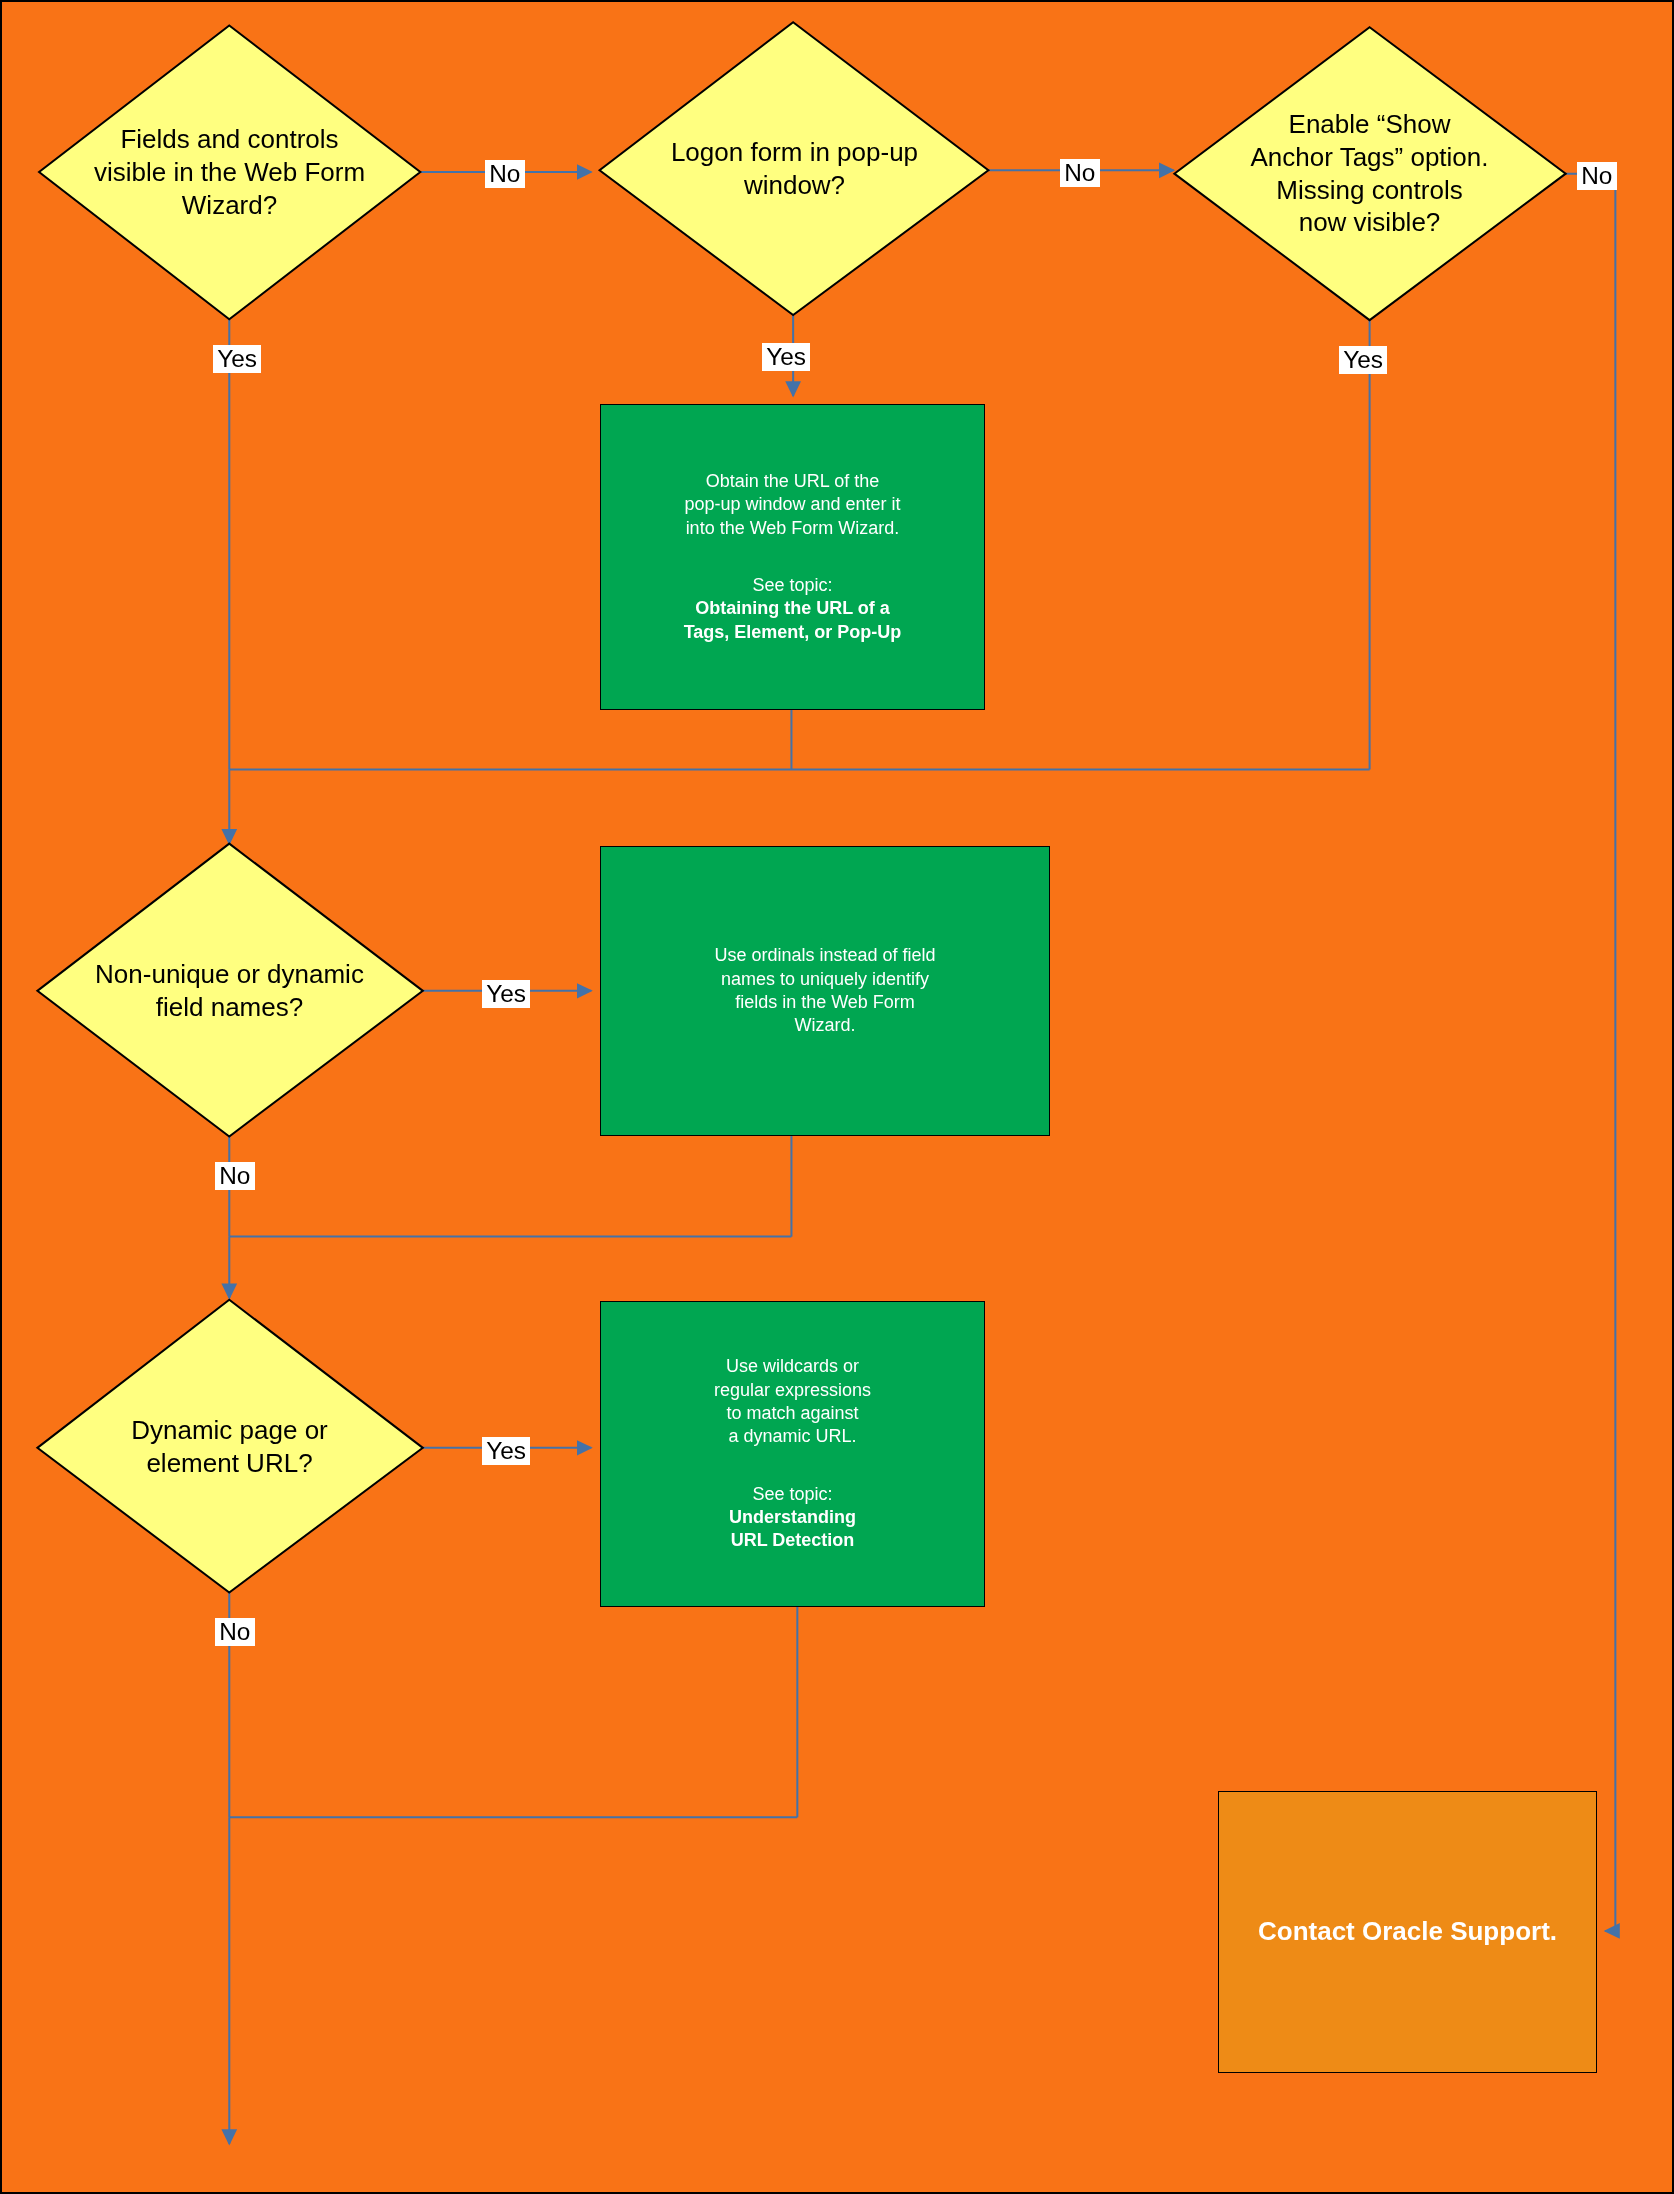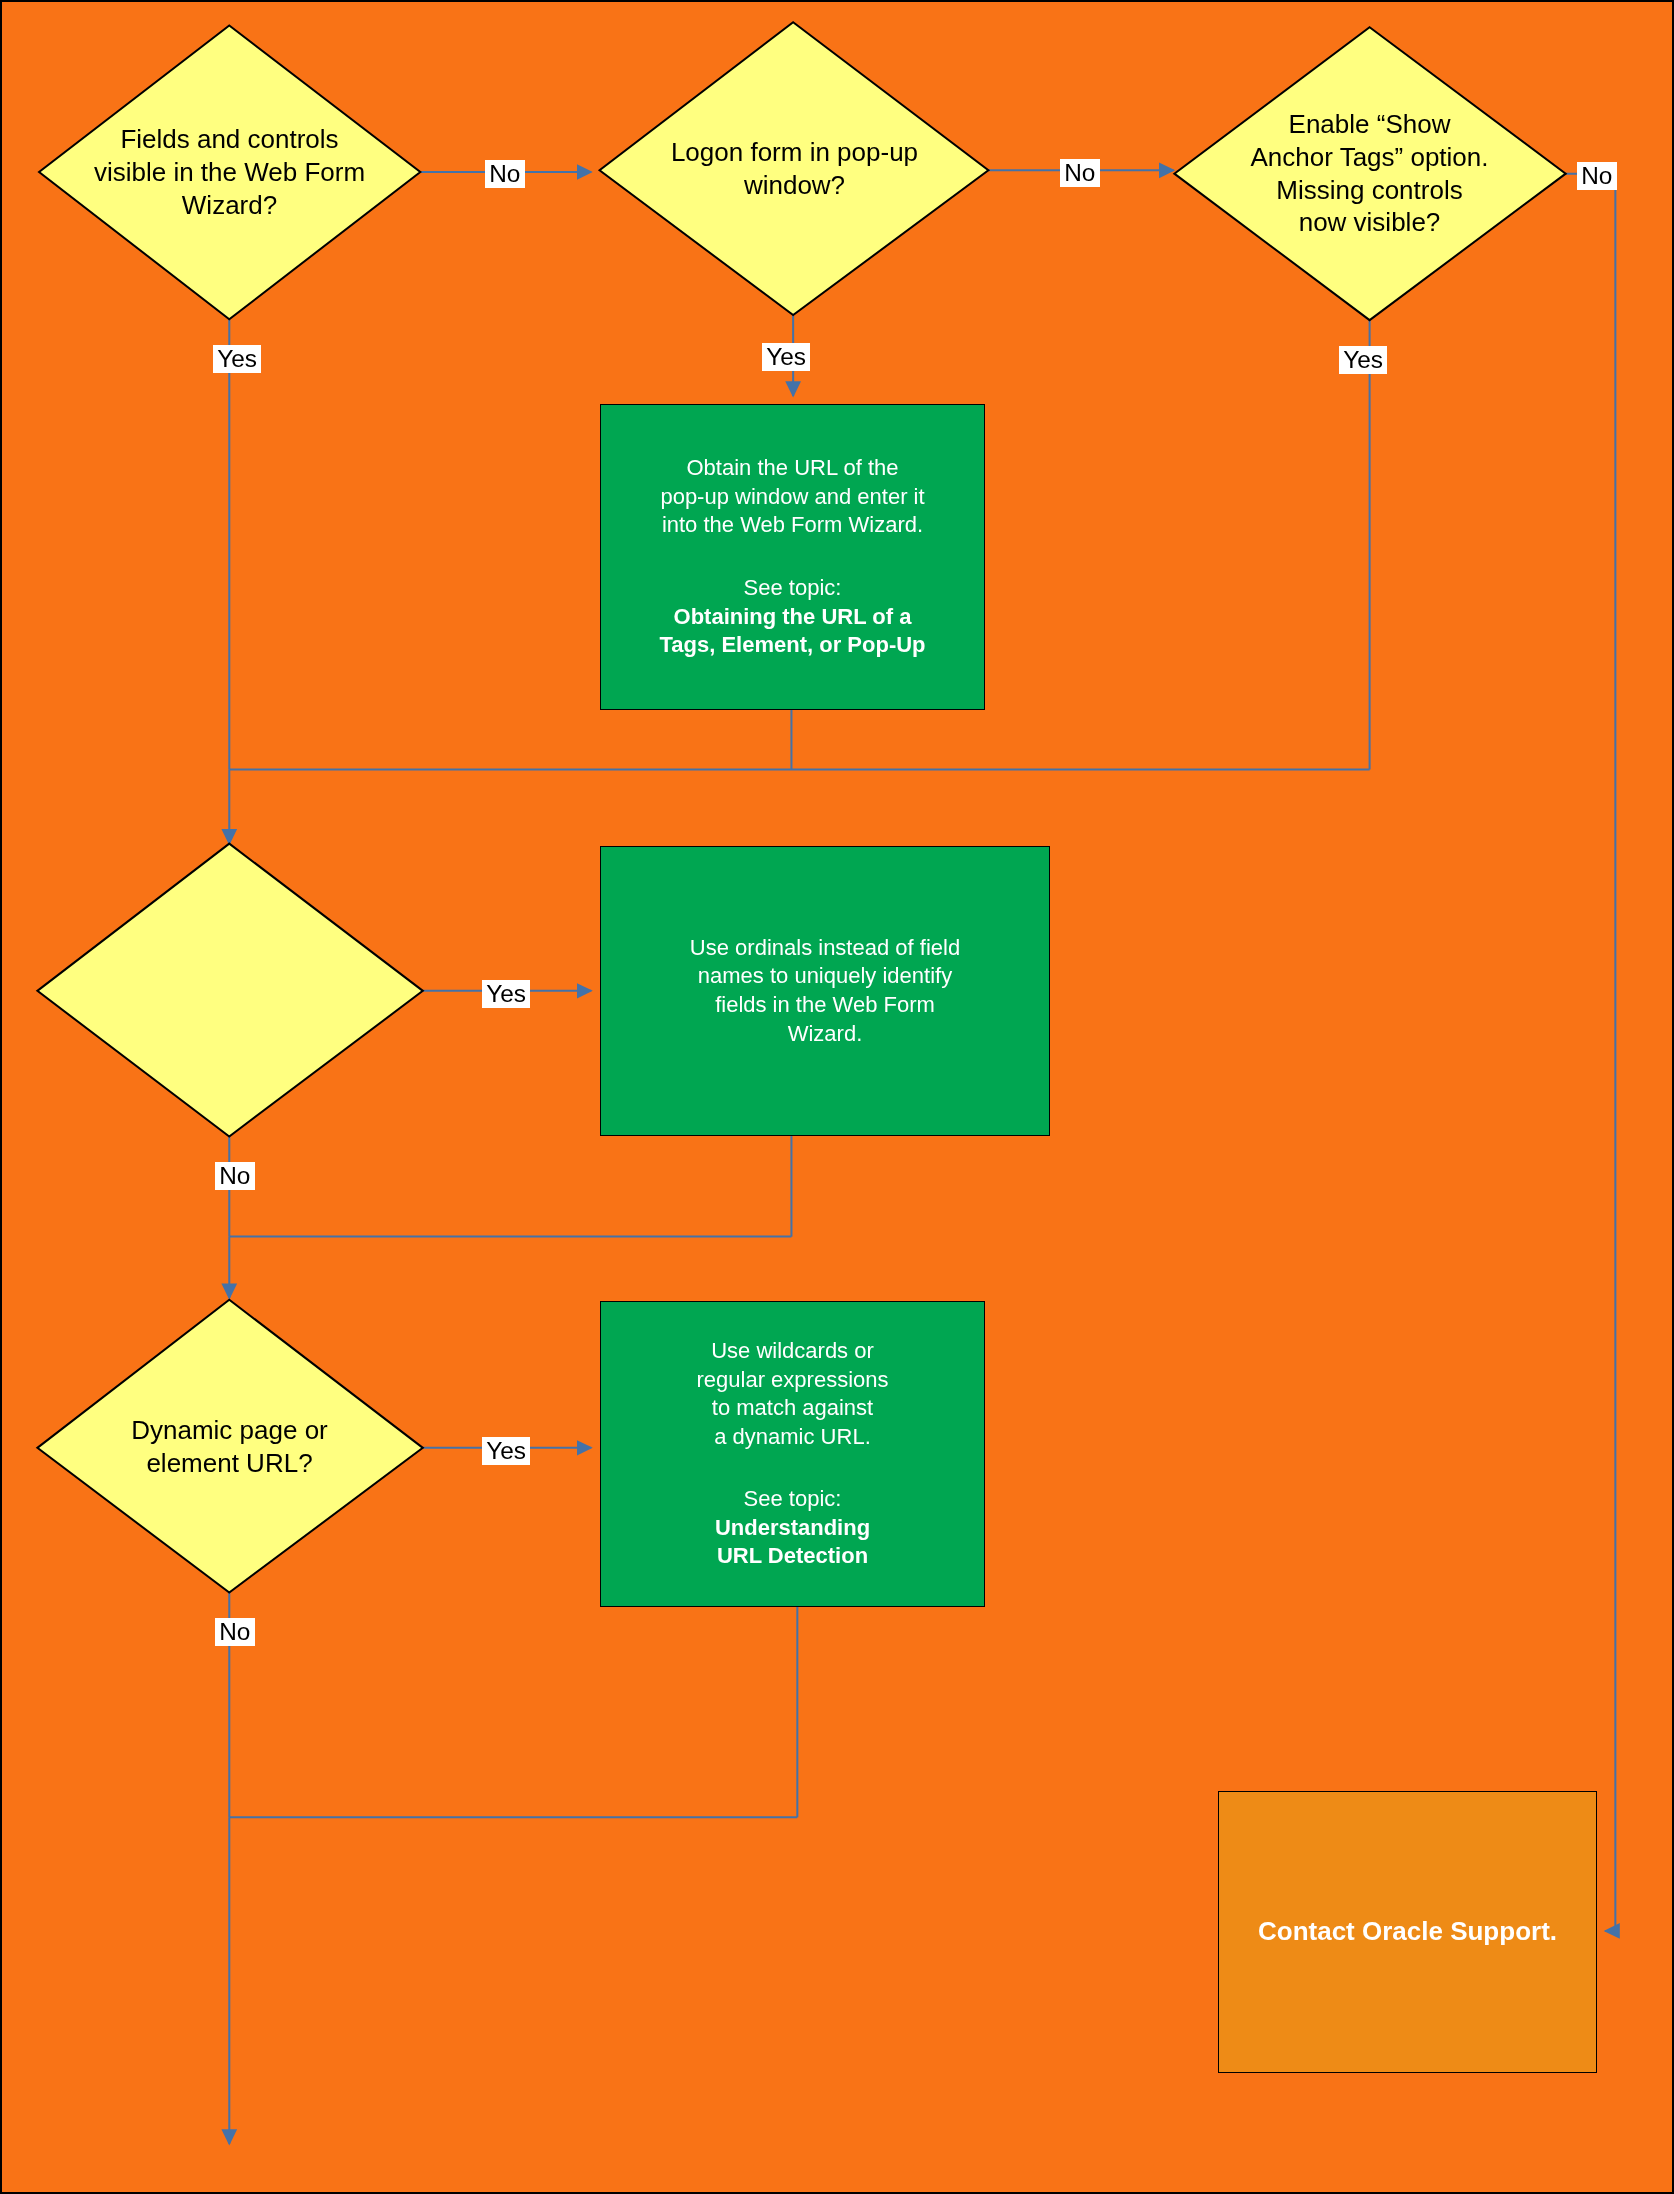--- a/index.html
+++ b/index.html
@@ -30,21 +30,21 @@
   }
 
   
   .procbox{
     border:1.7px solid #000000;
     color:#ffffff;
     flex-direction:column;
     padding:5px 8.4px;
   }
   .procbox .ptext{
-    font-size:22px;line-height:1.30;white-space:pre-line;text-align:center;
+    font-size:18px;line-height:1.30;white-space:pre-line;text-align:center;
   }
   .procbox .ptext.b{font-weight:bold;}
   .procbox .gap{height:34px;}
 
   .green{background:#00A651;}
   .orange{background:#EE8B16;}
   .orange .ptext{font-weight:bold;font-size:26px;}
 
   .edgelabel{
     position:absolute;
@@ -127,20 +127,24 @@
 window?</div>
   </div>
 
   <div class="node diamond" style="left:1172px;top:25px;width:391px;height:293px;">
     <div class="dtext">Enable “Show
 Anchor Tags” option.
 Missing controls
 now visible?</div>
   </div>
 
+  <div class="node diamond" style="left:35px;top:842px;width:385px;height:293px;">
+    <div class="dtext">Non-unique or dynamic
+field names?</div>
+  </div>
 
   <div class="node diamond" style="left:35px;top:1298px;width:385px;height:293px;">
     <div class="dtext">Dynamic page or
 element URL?</div>
   </div>
 
   <div class="node procbox green" style="left:598px;top:402px;width:385px;height:306px;">
     <div class="ptext">Obtain the URL of the
 pop-up window and enter it
 into the Web Form Wizard.</div>

